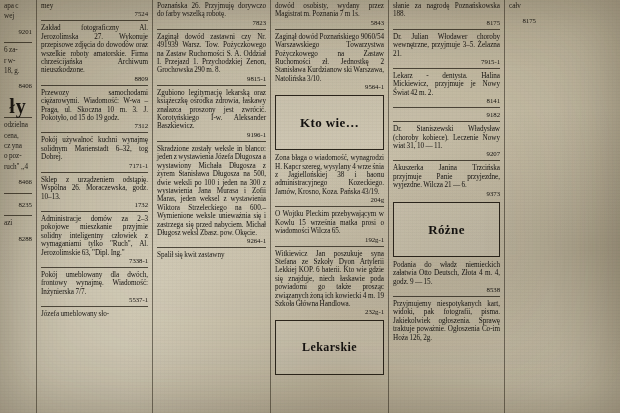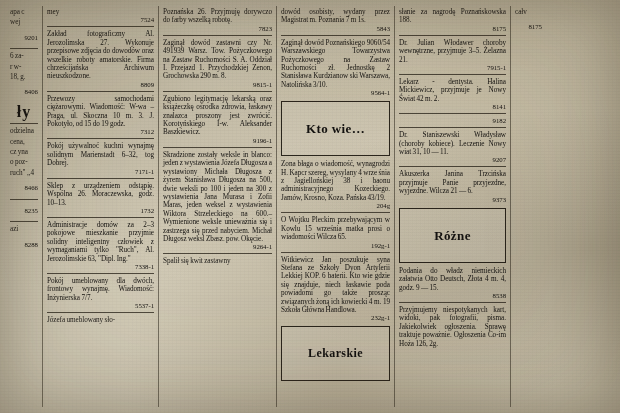--- a/index.html
+++ b/index.html
@@ -42,21 +42,21 @@
     position: absolute;
     inset: 0;
     pointer-events: none;
     box-shadow: inset 0 0 60px rgba(60,50,30,0.35), inset 0 0 160px rgba(60,50,30,0.18);
   }
 
   .columns {
     position: absolute;
     inset: 0;
     display: flex;
-    padding: 6px;
+    padding: 0;
   }
   .col {
     position: relative;
     box-sizing: border-box;
     padding: 2px 4px 0 4px;
     overflow: hidden;
   }
   .col + .col { border-left: 1px solid rgba(40,34,24,0.55); }
 
   .c0 { width: 36px; }
@@ -101,21 +101,21 @@
   .section-box {
     border: 1.6px solid rgba(25,20,12,0.9);
     padding: 3px 4px;
     margin: 4px 0 4px 0;
     text-align: center;
     background: rgba(255,255,255,0.08);
   }
   .section-box .headline { margin: 16px; }
   .bigword {
     font-weight: bold;
-    font-size: 16px;
+    font-size: 20px;
     line-height: 18px;
     text-align: center;
     letter-spacing: 1px;
   }
   .cut {
     opacity: 0.95;
   }
   .numline {
     text-align: right;
     font-size: 6.8px;

